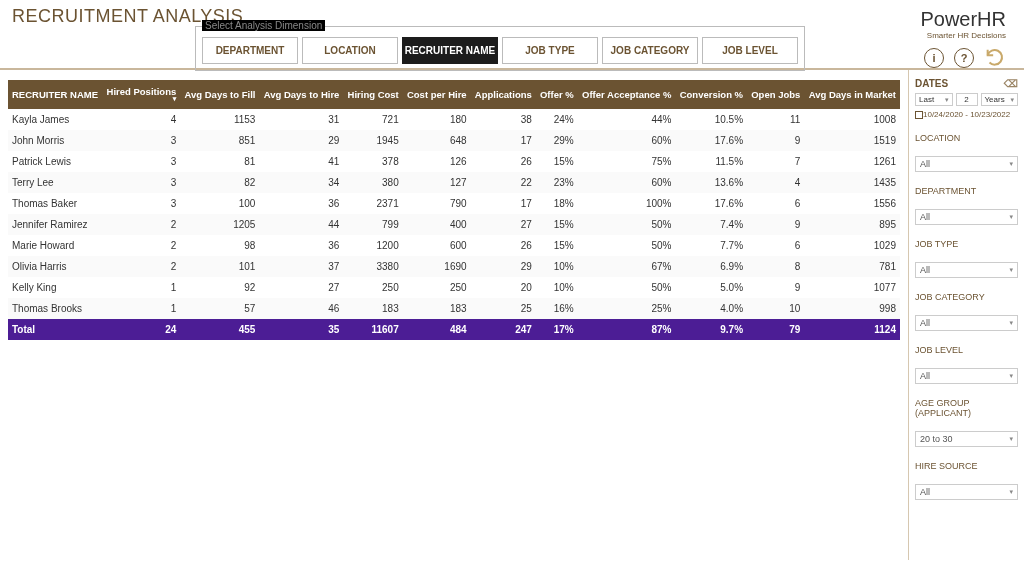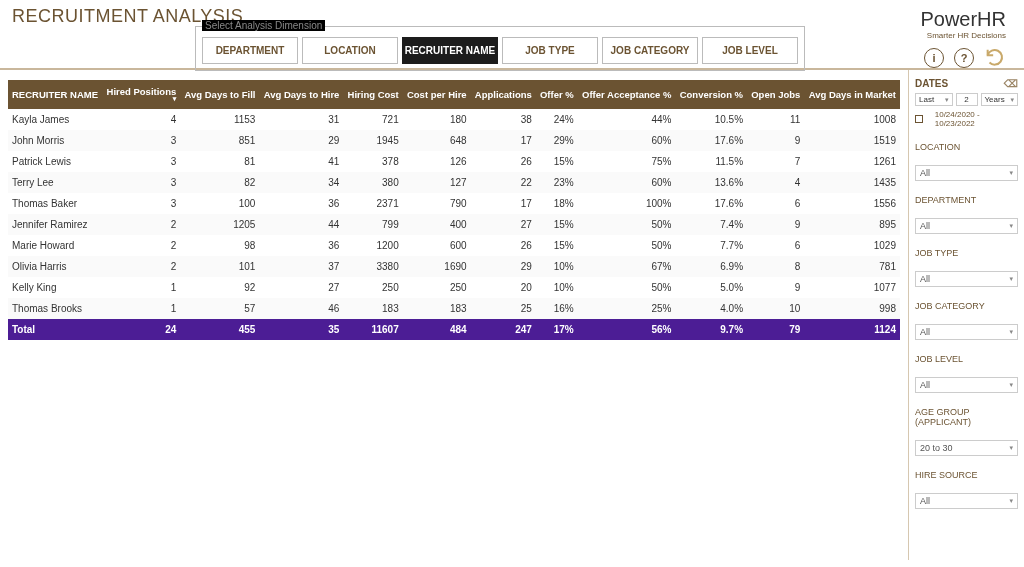--- a/index.html
+++ b/index.html
@@ -119,21 +119,21 @@
     display: flex;
     align-items: center;
     gap: 3px;
     background: #fff;
     cursor: pointer;
     flex: 1;
     justify-content: space-between;
   }
   .mini-sel.small { flex: 0 0 22px; justify-content: center; }
   .chev { font-size: 7px; color: #888;}
-  .date-range { display:flex; gap:12px; align-items:center; font-size:8px; color:#6b5332; margin-top:4px; }
+  .date-range { display:flex; gap:0; align-items:center; font-size:8px; color:#6b5332; margin-top:4px; }
   .cal-icon { width:8px; height:8px; border:1px solid #6b5332; display:inline-block;}
   .filter-block { margin-top: 14px; }
   .filter-label { color:#6b5332; font-size:9px; font-weight:500; }
   .filter-sel {
     border: 1px solid #ccc;
     margin-top: 13px;
     padding: 2px 4px;
     display: flex;
     justify-content: space-between;
     align-items: center;
@@ -367,21 +367,21 @@
       <tfoot>
           <tr id="tfoot-row">
             <td>Total</td>
             <td class="num">24</td>
             <td class="num">455</td>
             <td class="num">35</td>
             <td class="num">11607</td>
             <td class="num">484</td>
             <td class="num">247</td>
             <td class="num">17%</td>
-            <td class="num">56%</td>
+            <td class="num">87%</td>
             <td class="num">9.7%</td>
             <td class="num">79</td>
             <td class="num">1124</td>
           </tr>
         </tfoot>
     </table>
   </div>
 
   <div class="side">
     <div class="side-head">

